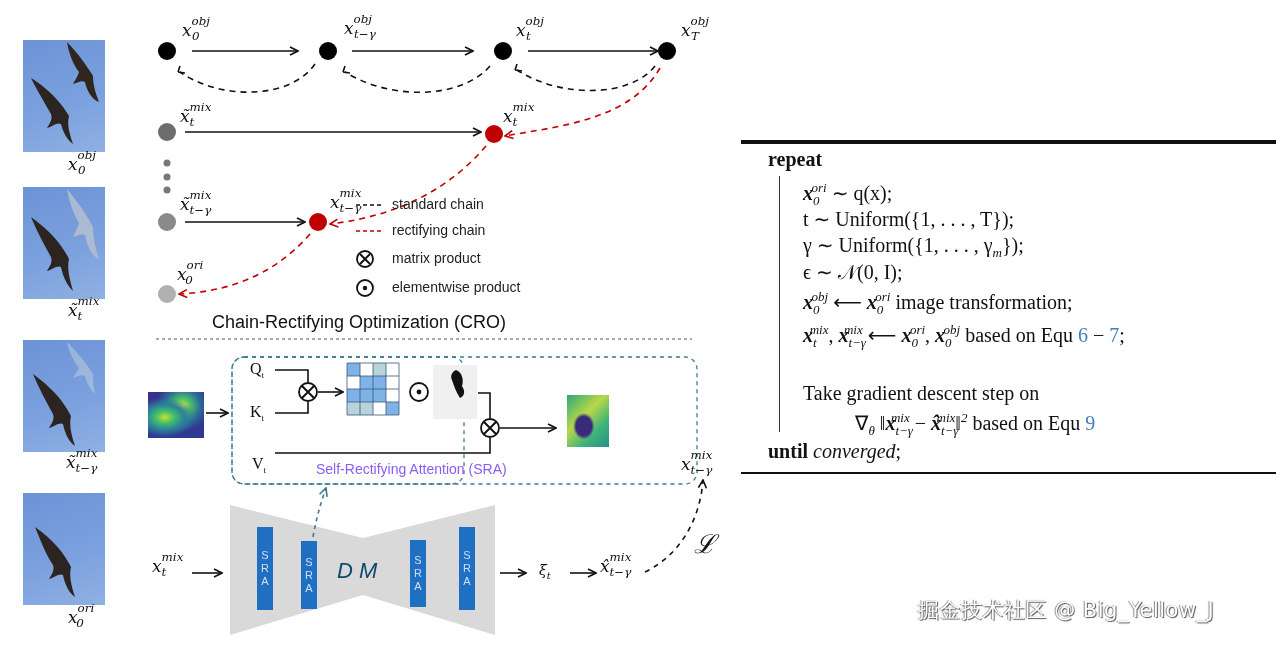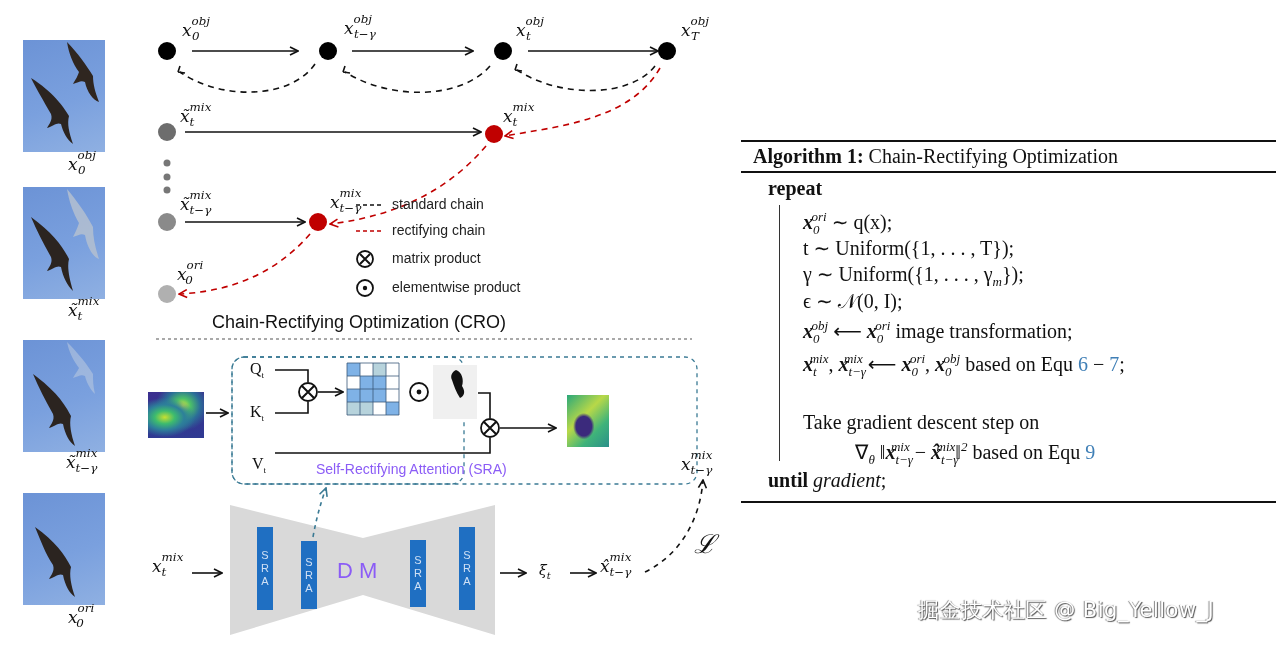--- a/index.html
+++ b/index.html
@@ -201,21 +201,21 @@
 <div class="sra-block" style="left:410px;top:540px;height:67px;">
     <span>S</span>
     <span>R</span>
     <span>A</span>
   </div>
 <div class="sra-block" style="left:459px;top:527px;height:83px;">
     <span>S</span>
     <span>R</span>
     <span>A</span>
   </div>
-<div class="abs sans" style="left:337px;top:558px;font-size:22px;color:#8b5cf6;">D M</div>
+<div class="abs sans" style="left:337px;top:558px;font-size:22px;color:#0c4a6e;font-style:italic;">D M</div>
 
 <div class="math abs" style="left:182px;top:18px;font-size:17px;"><span>x</span><sup style="position:relative;top:-4px;">obj</sup><sub style="margin-left:-18px;">0</sub></div>
 <div class="math abs" style="left:344px;top:16px;font-size:17px;"><span>x</span><sup style="position:relative;top:-4px;">obj</sup><sub style="margin-left:-18px;">t−γ</sub></div>
 <div class="math abs" style="left:516px;top:18px;font-size:17px;"><span>x</span><sup style="position:relative;top:-4px;">obj</sup><sub style="margin-left:-18px;">t</sub></div>
 <div class="math abs" style="left:681px;top:18px;font-size:17px;"><span>x</span><sup style="position:relative;top:-4px;">obj</sup><sub style="margin-left:-18px;">T</sub></div>
 
 <div class="math abs" style="left:180px;top:104px;font-size:17px;"><span>x̃</span><sup style="position:relative;top:-4px;">mix</sup><sub style="margin-left:-22px;">t</sub></div>
 <div class="math abs" style="left:503px;top:104px;font-size:17px;"><span>x</span><sup style="position:relative;top:-4px;">mix</sup><sub style="margin-left:-22px;">t</sub></div>
 <div class="math abs" style="left:180px;top:192px;font-size:17px;"><span>x̃</span><sup style="position:relative;top:-4px;">mix</sup><sub style="margin-left:-22px;">t−γ</sub></div>
 <div class="math abs" style="left:330px;top:190px;font-size:17px;"><span>x</span><sup style="position:relative;top:-4px;">mix</sup><sub style="margin-left:-22px;">t−γ</sub></div>
@@ -234,33 +234,32 @@
 <div class="abs sans" style="left:316px;top:461px;font-size:14px;color:#8b5cf6;">Self-Rectifying Attention (SRA)</div>
 
 <div class="math abs" style="left:152px;top:554px;font-size:17px;"><span>x</span><sup style="position:relative;top:-4px;">mix</sup><sub style="margin-left:-22px;">t</sub></div>
 <div class="math abs" style="left:539px;top:562px;font-size:14px;"><span>ξ</span><sub>t</sub></div>
 <div class="math abs" style="left:600px;top:554px;font-size:17px;"><span>x̂</span><sup style="position:relative;top:-4px;">mix</sup><sub style="margin-left:-22px;">t−γ</sub></div>
 <div class="math abs" style="left:681px;top:452px;font-size:17px;"><span>x</span><sup style="position:relative;top:-4px;">mix</sup><sub style="margin-left:-22px;">t−γ</sub></div>
 <div class="math abs" style="left:694px;top:525px;font-size:26px;">ℒ</div>
 
 <div class="algo">
   <div class="rule-thick"></div>
-  <div class="title"><b>Algorithm 1:</b> <span>Chain-Rectifying Optimization</span></div>
   <div class="rule-thick" style="height:1.5px;"></div>
   <div style="position:relative;height:322px;">
     <div class="line" style="top:4px;left:27px;"><b>repeat</b></div>
     <div style="position:absolute;left:38px;top:32px;width:1px;height:256px;background:#333;"></div>
 
     <div class="line" style="top:36px;left:62px;"><b><i>x</i></b><sub>0</sub><sup style="margin-left:-8px;">ori</sup><span> ∼ q(x);</span></div>
     <div class="line" style="top:63px;left:62px;">t ∼ Uniform({1, . . . , T});</div>
     <div class="line" style="top:89px;left:62px;"><span>γ ∼ Uniform({1, . . . , γ</span><sub>m</sub><span>});</span></div>
     <div class="line" style="top:116px;left:62px;">ϵ ∼ 𝒩(0, I);</div>
     <div class="line" style="top:145px;left:62px;"><b><i>x</i></b><sub>0</sub><sup style="margin-left:-8px;">obj</sup><span> ⟵ </span><b><i>x</i></b><sub>0</sub><sup style="margin-left:-8px;">ori</sup><span> image transformation;</span></div>
     <div class="line" style="top:178px;left:62px;"><b><i>x</i></b><sub>t</sub><sup style="margin-left:-7px;">mix</sup><span>, </span><b><i>x</i></b><sub>t−γ</sub><sup style="margin-left:-22px;">mix</sup><span> ⟵ </span><b><i>x</i></b><sub>0</sub><sup style="margin-left:-8px;">ori</sup><span>, </span><b><i>x</i></b><sub>0</sub><sup style="margin-left:-8px;">obj</sup><span> based on Equ </span><span class="ref">6</span><span> − </span><span class="ref">7</span><span>;</span></div>
     <div class="line" style="top:238px;left:62px;">Take gradient descent step on</div>
     <div class="line" style="top:266px;left:114px;"><span>∇</span><sub>θ</sub><span> ‖</span><b><i>x</i></b><sub>t−γ</sub><sup style="margin-left:-22px;">mix</sup><span> − </span><b><i>x̂</i></b><sub>t−γ</sub><sup style="margin-left:-22px;">mix</sup><span>‖</span><sup>2</sup><span> based on Equ </span><span class="ref">9</span></div>
 
-    <div class="line" style="top:296px;left:27px;"><b>until</b> <i>gradient</i><span>;</span></div>
+    <div class="line" style="top:296px;left:27px;"><b>until</b> <i>converged</i><span>;</span></div>
   </div>
   <div class="rule-thick" style="margin-top:6px;"></div>
 </div>
 
 <div class="watermark">掘金技术社区 @ Big_Yellow_J</div>
 
 </body></html>

